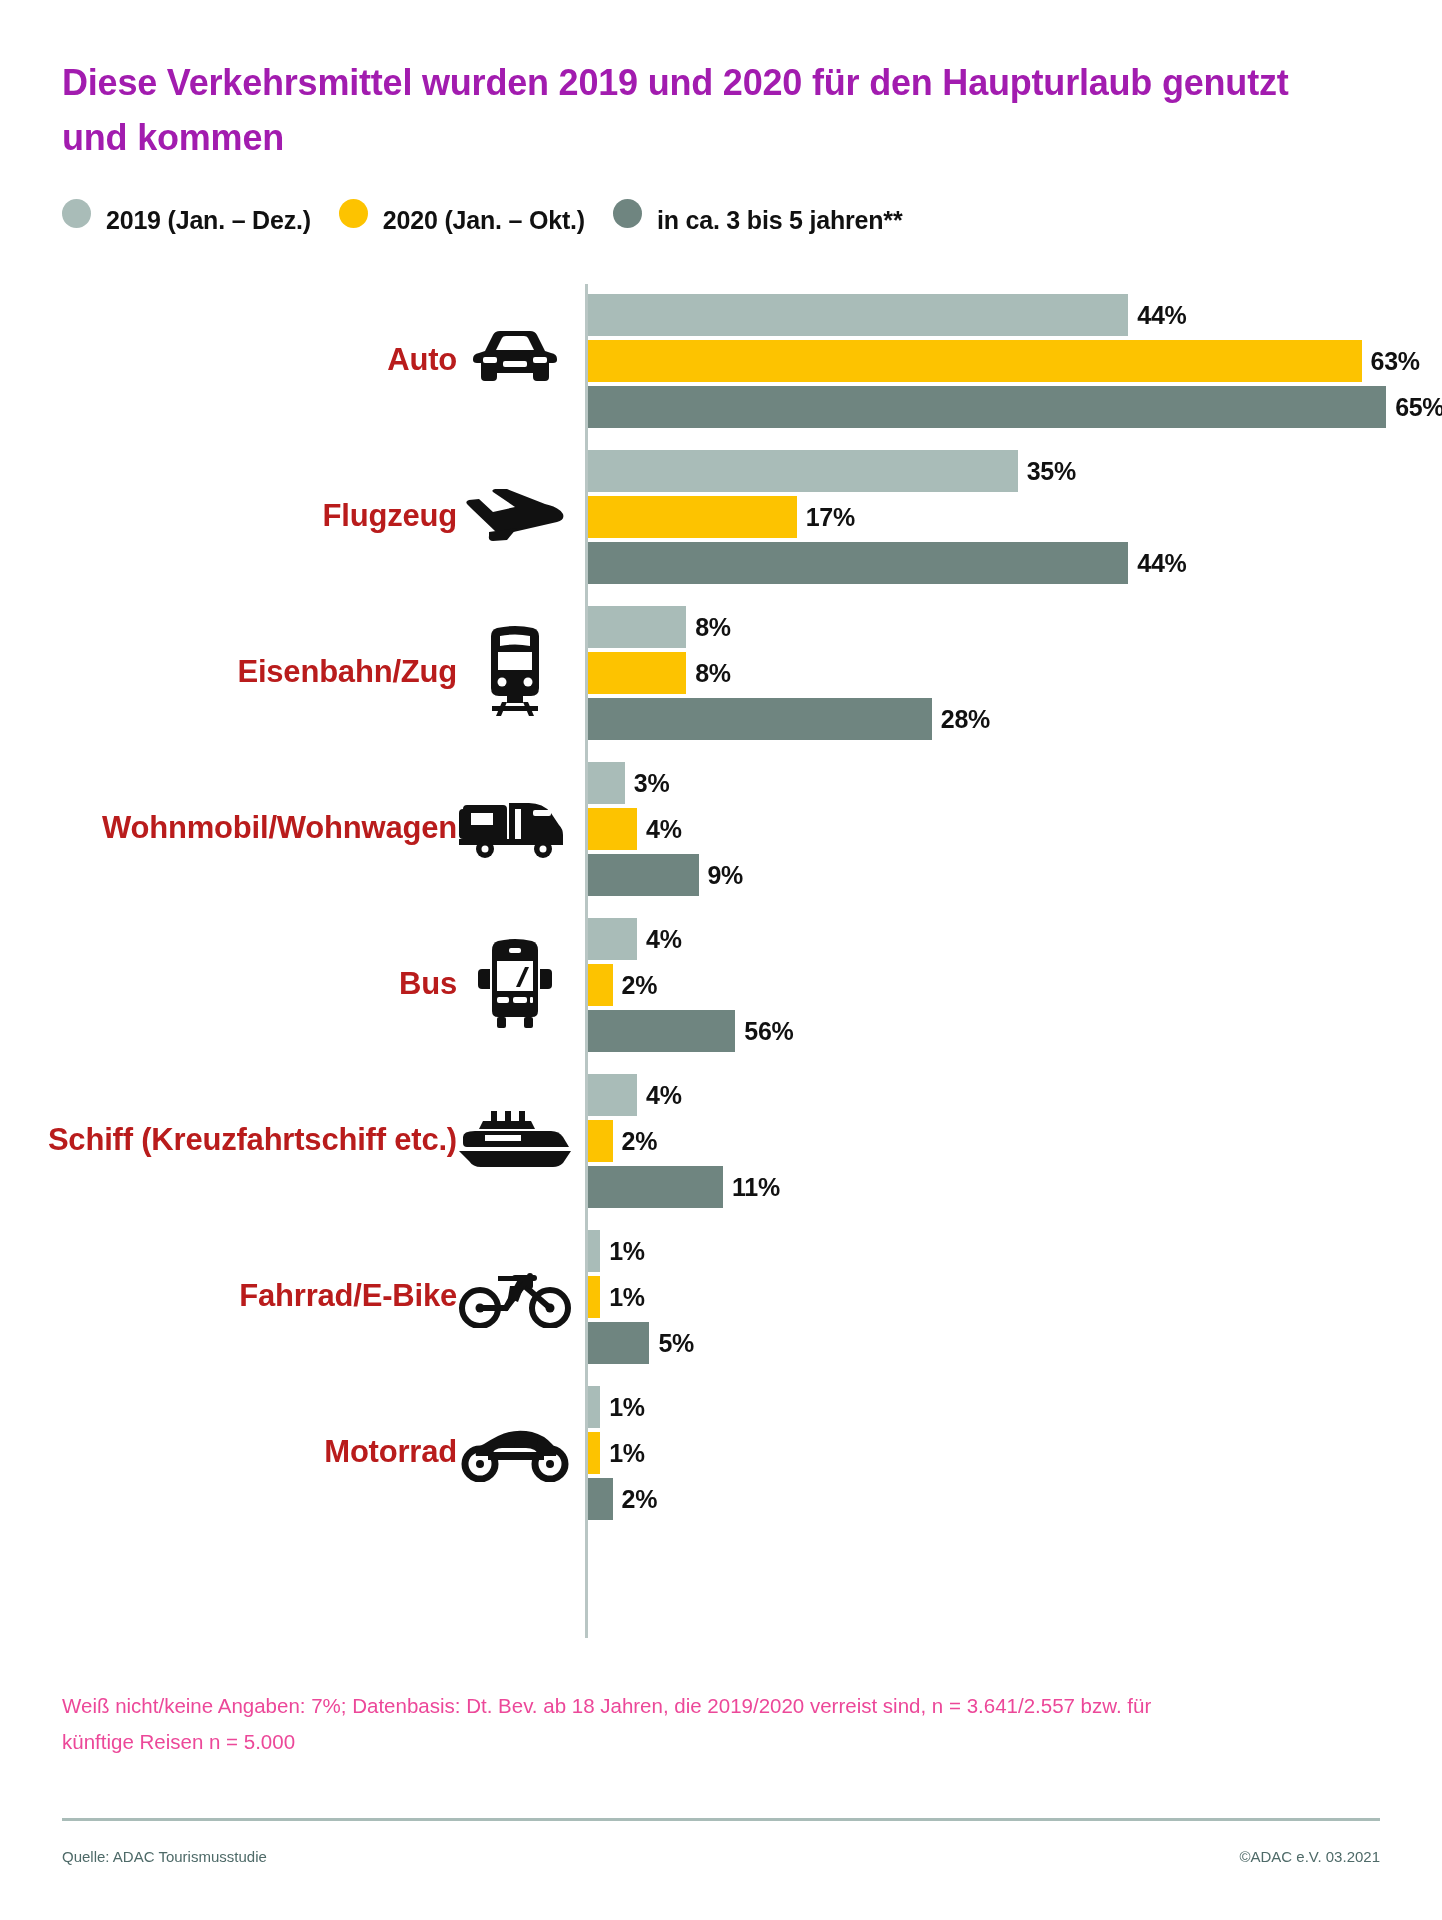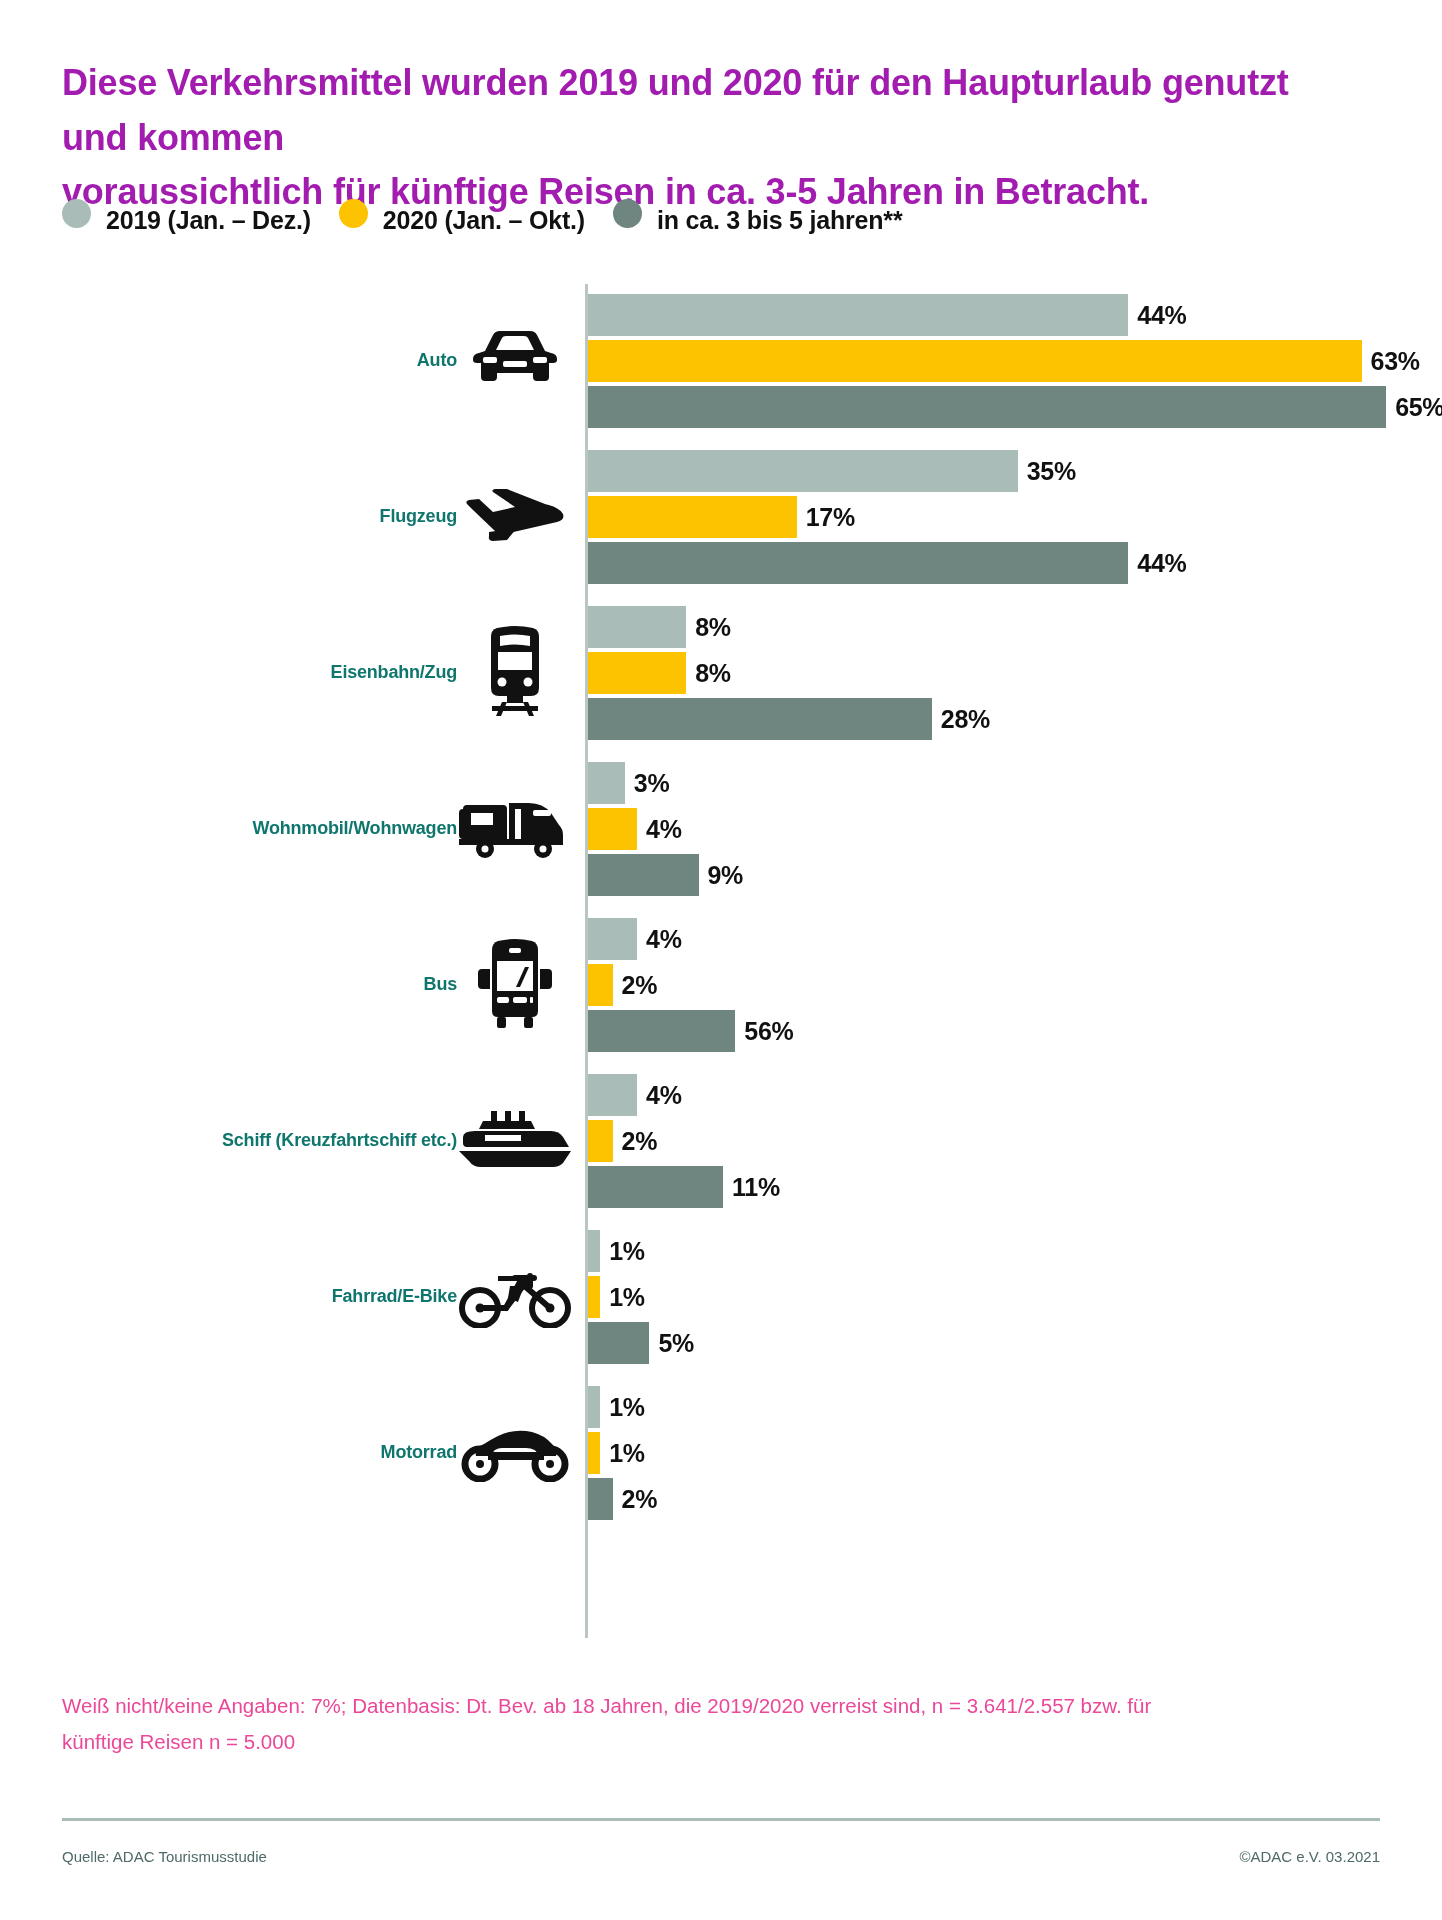--- a/index.html
+++ b/index.html
@@ -92,23 +92,23 @@
     left: 0;
     width: 1442px;
     height: 156px;
   }
 
   .cat-label {
     position: absolute;
     right: 985px; 
     top: 50%;
     transform: translateY(-50%);
-    font-size: 18px;
+    font-size: 31px;
     font-weight: bold;
-    color: #0f766e;
+    color: #b91c1c;
     white-space: nowrap;
     letter-spacing: -0.2px;
   }
 
   .cat-icon {
     position: absolute;
     left: 455px;
     top: 50%;
     transform: translateY(-50%);
     width: 120px;
@@ -184,21 +184,20 @@
   }
   .footer-left, .footer-right { white-space: nowrap; }
 </style>
 </head>
 <body>
 
 <div class="page">
 
   <div class="title-block">
     <div class="title-line">Diese Verkehrsmittel wurden 2019 und 2020 für den Haupturlaub genutzt und kommen</div>
-    <div class="title-line">voraussichtlich für künftige Reisen in ca. 3-5 Jahren in Betracht.</div>
   </div>
 
   <div class="legend" id="legend">
       <div class="legend-item">
         <span class="legend-dot" style="background: rgb(169, 188, 184);"></span>
         <span class="legend-label">2019 (Jan. – Dez.)</span>
       </div>
       <div class="legend-item">
         <span class="legend-dot" style="background: rgb(253, 195, 0);"></span>
         <span class="legend-label">2020 (Jan. – Okt.)</span>

